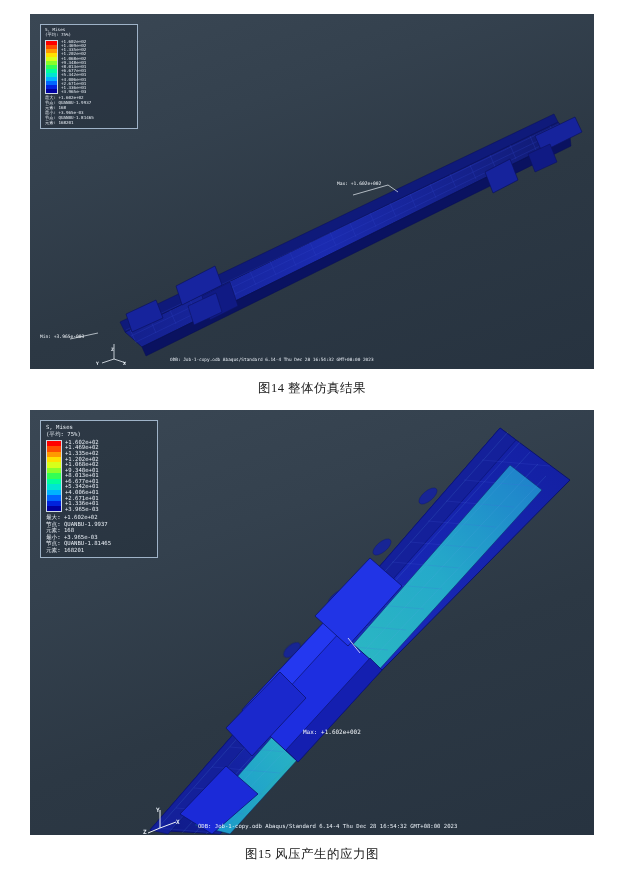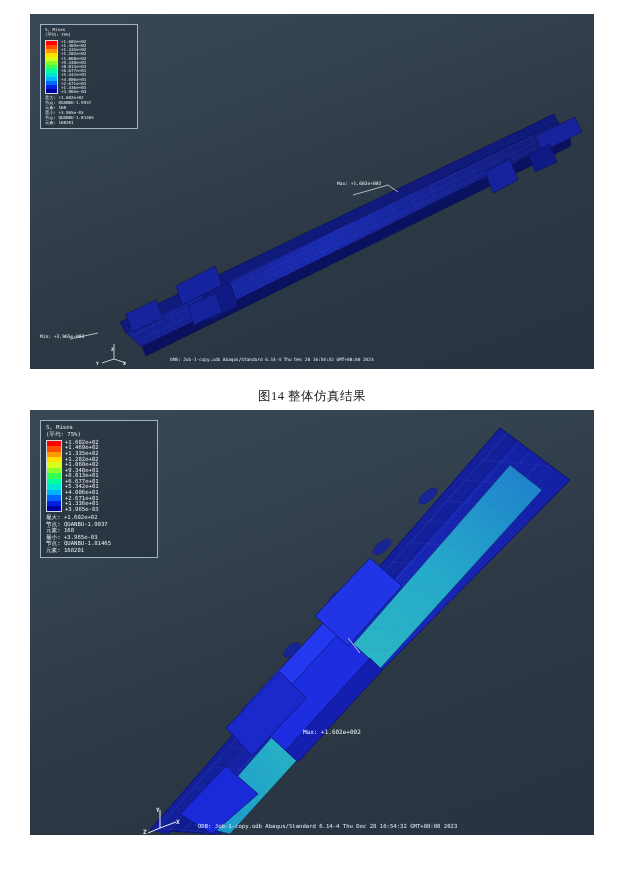--- a/index.html
+++ b/index.html
@@ -121,21 +121,21 @@
     font-family: "DejaVu Sans Mono", monospace;
     font-weight: bold;
   }
 
   .caption {
     width: 564px;
     text-align: center;
     font-family: "Liberation Serif", serif;
     font-size: 12.5px;
     color: #1a1a1a;
-    padding-top: 19px;
+    padding-top: 11px;
     letter-spacing: 0.5px;
   }
 </style>
 </head>
 <body>
 
 <div class="page">
 
   <div class="figure fig1">
     <div class="viewport vp1">
@@ -384,15 +384,16 @@
       </div>
 
       <div class="annot annot-2" style="left:273px; top:318px;">Max: +1.602e+002</div>
 
       <div class="triad" style="left:146px; bottom:10px; font-size:6px;">X</div>
       <div class="triad" style="left:126px; bottom:22px; font-size:6px;">Y</div>
       <div class="triad" style="left:113px; bottom:0px; font-size:6px;">Z</div>
 
       <div class="footer-txt footer-2">ODB: Job-1-copy.odb    Abaqus/Standard 6.14-4    Thu Dec 28 16:54:32 GMT+08:00 2023</div>
     </div>
+    <div class="caption">图15  风压产生的应力图</div>
   </div>
 
 </div>
 
 </body></html>

